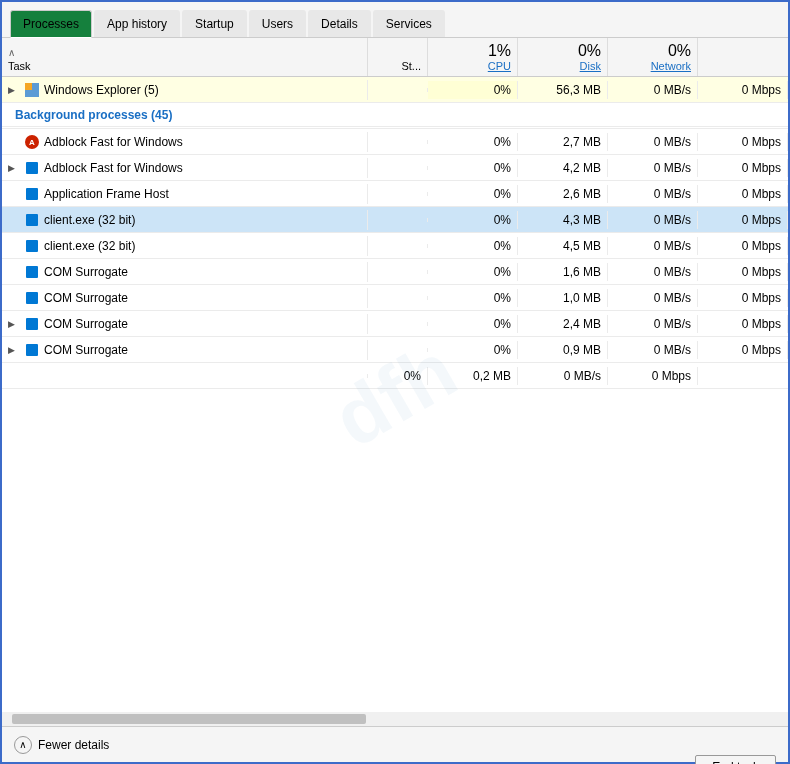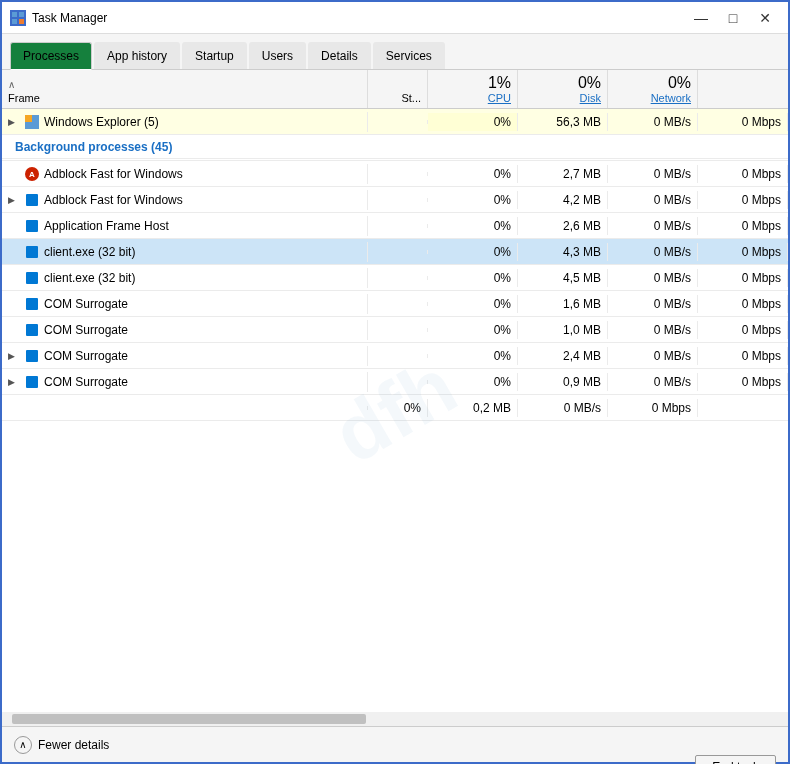--- a/index.html
+++ b/index.html
@@ -276,53 +276,37 @@
       background: #c0c0c0;
       border-radius: 2px;
     }
     .row-bg-yellow { background: rgba(255,255,200,0.5); }
   </style>
 </head>
 <body>
 
 <div class="window">
 
-  <div class="title-bar">
-    <div class="title-icon">
-      <svg width="14" height="14" viewBox="0 0 14 14">
-        <rect x="1" y="1" width="5" height="5" fill="#5b9bd5"></rect>
-        <rect x="8" y="1" width="5" height="5" fill="#5b9bd5"></rect>
-        <rect x="1" y="8" width="5" height="5" fill="#5b9bd5"></rect>
-        <rect x="8" y="8" width="5" height="5" fill="#ed7d31"></rect>
-      </svg>
-    </div>
-    <span class="title-text">Task Manager</span>
-    <div class="title-buttons">
-      <button class="title-btn">—</button>
-      <button class="title-btn">□</button>
-      <button class="title-btn close">✕</button>
-    </div>
-  </div>
 
 
   <div class="tabs">
     <div class="tab active">Processes</div>
     <div class="tab">App history</div>
     <div class="tab">Startup</div>
     <div class="tab">Users</div>
     <div class="tab">Details</div>
     <div class="tab">Services</div>
   </div>
 
   <div class="content">
 
     <div class="table-header">
       <div class="col-name-header">
         <div class="sort-arrow">∧</div>
-        <span>Frame</span>
+        <span>Task</span>
       </div>
       <div class="col-header">
         <span>St...</span>
       </div>
       <div class="col-header">
         <div class="col-percent">1%</div>
         <div class="col-label">CPU</div>
       </div>
       <div class="col-header">
         <div class="col-percent">0%</div>

